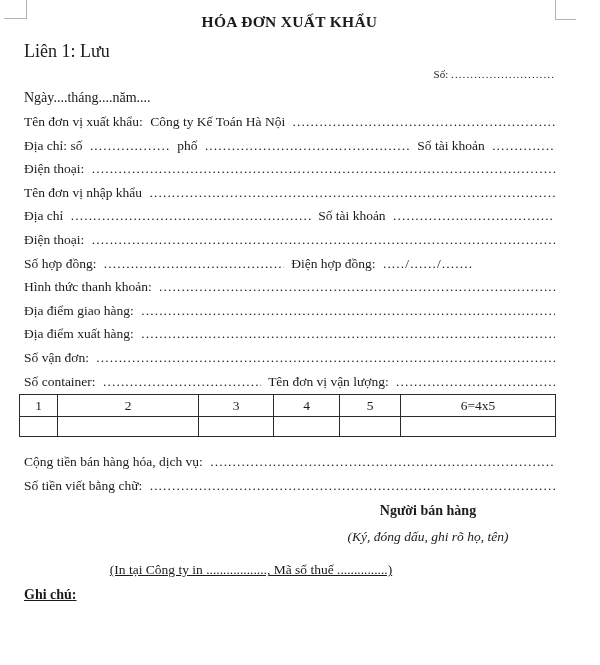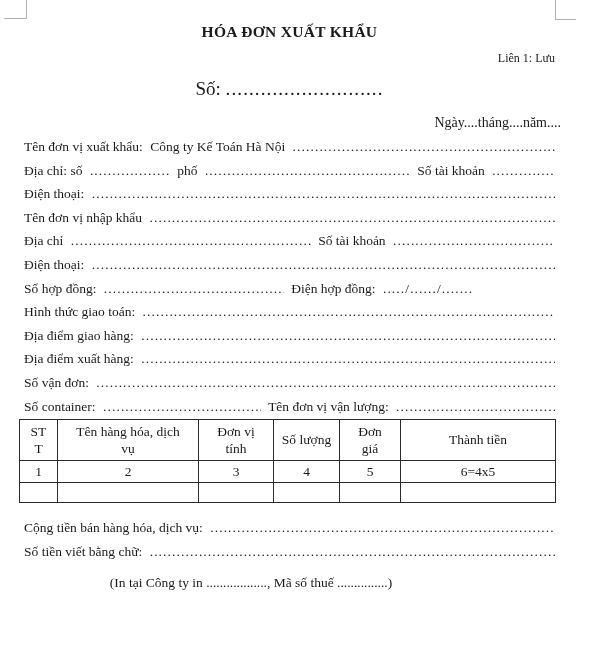--- a/index.html
+++ b/index.html
@@ -12,25 +12,25 @@
     color: #1b1b1b;
     overflow: hidden;
   }
   .crop { position: absolute; }
   .crop.tl { left: 4px; top: 0; width: 22px; height: 18px;
              border-right: 1px solid #b3b3b3; border-bottom: 1px solid #b3b3b3; }
   .crop.tr { left: 555px; top: 0; width: 20px; height: 19px;
              border-left: 1px solid #b3b3b3; border-bottom: 1px solid #b3b3b3; }
   .content { position: absolute; left: 0; top: 0; right: 0; bottom: 0;
              padding: 0 45px 0 24px; }
-  .title { margin-top: 23px; height: 22px; text-align: center;
+  .title { margin-top: 13px; height: 22px; text-align: center;
            font-weight: bold; font-size: 15.5px; letter-spacing: 0.3px; }
-  .subtitle { margin-top: 6px; height: 20px; text-align: right; font-size: 12px; }
-  .serial { margin-top: 7px; height: 20px; text-align: center; font-size: 19px; }
-  .dateline { margin-top: 17px; height: 20px; text-align: right;
+  .subtitle { margin-top: 6px; height: 20px; text-align: left; font-size: 18px; }
+  .serial { margin-top: 7px; height: 20px; text-align: right; font-size: 11px; }
+  .dateline { margin-top: 2px; height: 20px; 
               margin-right: -6px; font-size: 14px; }
   .line { height: 23.6px; line-height: 23.6px; white-space: nowrap;
           overflow: hidden; font-size: 13.5px; }
   .line > span { margin-right: 4px; }
   .dots { letter-spacing: 1.1px; }
   .d18 { display: inline-block; width: 80px;  overflow: hidden; vertical-align: bottom; }
   .d55 { display: inline-block; width: 240px; overflow: hidden; vertical-align: bottom; }
   .d41 { display: inline-block; width: 180px; overflow: hidden; vertical-align: bottom; }
   .d36 { display: inline-block; width: 158px; overflow: hidden; vertical-align: bottom; }
   .d47 { display: inline-block; width: 205px; overflow: hidden; vertical-align: bottom; }
@@ -46,21 +46,21 @@
   .hc { display: inline-block; text-align: center; }
   .hc0 { width: 20px; word-break: break-all; }
   .hc1 { width: 120px; }
   .hc2 { width: 50px; }
   .hc4 { width: 36px; }
   .totals { margin-top: 13px; }
   .sig { margin-left: 314px; width: 180px; text-align: center; margin-top: 6px; }
   .sig-title { font-weight: bold; font-size: 14px; height: 20px; }
   .sig-note { margin-top: 6px; font-style: italic; font-size: 13.5px; height: 21px; }
   .print-line { margin-top: 12px; margin-left: 82px; width: 290px;
-                text-align: center; font-size: 13.5px; height: 18px; }
+                text-align: center; font-size: 13.5px; height: 18px; text-decoration: underline; }
   .notes { margin-top: 7px; font-size: 14px; }
   .notes span { font-weight: bold; text-decoration: underline; }
 </style>
 </head>
 <body>
 
 <div class="page">
   <div class="crop tl"></div>
   <div class="crop tr"></div>
 
@@ -109,21 +109,21 @@
     </div>
 
     <div class="line">
       <span>Số hợp đồng:</span>
       <span class="dots d41">.........................................</span>
       <span>Điện hợp đồng:</span>
       <span class="dots">...../....../.......</span>
     </div>
 
     <div class="line">
-      <span>Hình thức giao toán:</span>
+      <span>Hình thức thanh khoản:</span>
       <span class="dots">..................................................................................................................................</span>
     </div>
 
     <div class="line">
       <span>Địa điểm giao hàng:</span>
       <span class="dots">..................................................................................................................................</span>
     </div>
 
     <div class="line">
       <span>Địa điểm xuất hàng:</span>
@@ -145,28 +145,20 @@
     <table class="items">
       <colgroup>
         <col style="width:38px">
           <col style="width:141px">
           <col style="width:75px">
         <col style="width:66px">
           <col style="width:61px">
           <col style="width:155px">
       </colgroup>
       <tbody>
-          <tr class="head">
-        <th><span class="hc hc0">STT</span></th>
-        <th><span class="hc hc1">Tên hàng hóa, dịch vụ</span></th>
-        <th><span class="hc hc2">Đơn vị tính</span></th>
-        <th><span class="hc">Số lượng</span></th>
-        <th><span class="hc hc4">Đơn giá</span></th>
-        <th><span class="hc">Thành tiền</span></th>
-      </tr>
       <tr class="r1">
         <td>1</td>
         <td>2</td>
         <td>3</td>
         <td>4</td>
         <td>5</td>
         <td>6=4x5</td>
       </tr>
       <tr class="r2">
         <td></td>
@@ -184,19 +176,22 @@
         <span>Cộng tiền bán hàng hóa, dịch vụ:</span>
         <span class="dots">..................................................................................................................................</span>
       </div>
       <div class="line">
         <span>Số tiền viết bằng chữ:</span>
         <span class="dots">..................................................................................................................................</span>
       </div>
     </div>
 
     <div class="sig">
+      <div class="sig-title">Người bán hàng</div>
+      <div class="sig-note">(Ký, đóng dấu, ghi rõ họ, tên)</div>
     </div>
 
     <div class="print-line">(In tại Công ty in .................., Mã số thuế ...............)</div>
 
+    <div class="notes"><span>Ghi chú:</span></div>
 
   </div>
 </div>
 
 </body></html>

